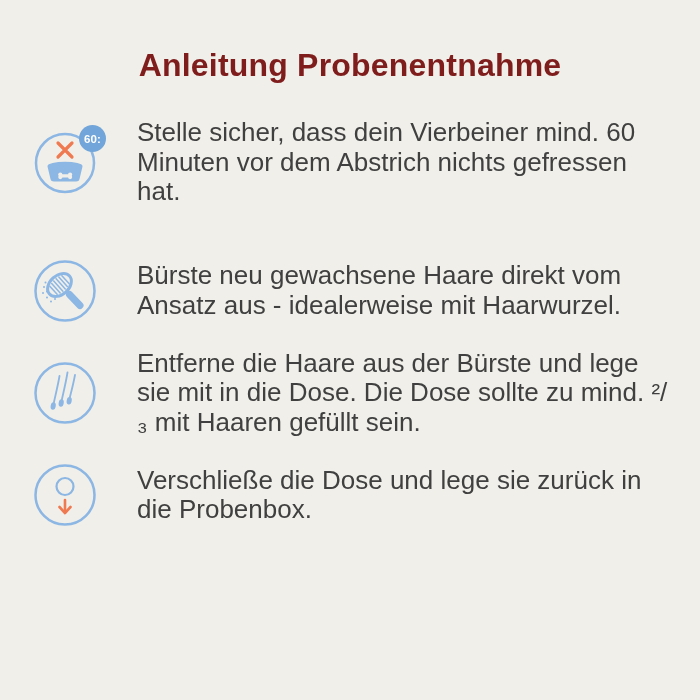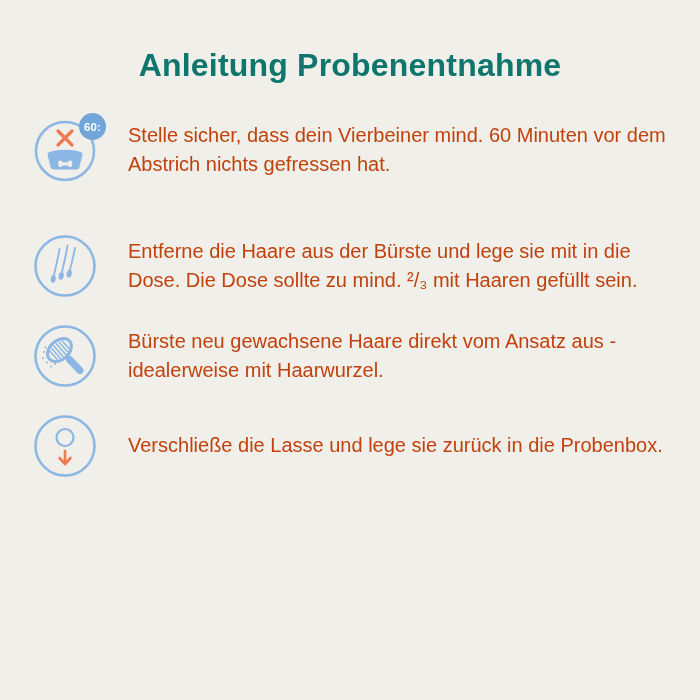--- a/index.html
+++ b/index.html
@@ -9,56 +9,56 @@
     font-family:"Liberation Sans", sans-serif;
     overflow:hidden;
   }
   .page { width:700px; height:700px; }
   .title {
     padding-top:46px;
     text-align:center;
     font-size:32px;
     line-height:38px;
     font-weight:bold;
-    color:#0f766e;
+    color:#7f1d1d;
     letter-spacing:0.2px;
   }
   .steps {
     margin-top:34px;
     padding-left:33px;
     padding-right:30px;
     display:flex;
     flex-direction:column;
     gap:26px;
   }
   .step { display:flex; align-items:center; }
   .icon-wrap {
     position:relative;
     width:64px; height:64px;
     flex:none;
-    margin-right:31px;
+    margin-right:40px;
   }
   .icon-wrap svg { display:block; width:64px; height:64px; }
   .badge {
     position:absolute;
     top:-5px; right:-9px;
     width:27px; height:27px;
     border-radius:50%;
     background:#72a5d9;
     color:#ffffff;
     font-size:11.5px;
     font-weight:bold;
     display:flex; align-items:center; justify-content:center;
     letter-spacing:0.2px;
   }
   .step-text {
     width:540px;
-    font-size:20px;
+    font-size:26px;
     line-height:29.5px;
-    color:#c2410c;
+    color:#404040;
   }
 </style>
 </head>
 <body>
 
 <div class="page">
 
   <h1 class="title">Anleitung Probenentnahme</h1>
 
   <div class="steps">
@@ -81,35 +81,20 @@
       <div class="step-text">Stelle sicher, dass dein Vierbeiner mind. 60 Minuten vor dem Abstrich nichts gefressen hat.</div>
     </div>
 
     <div class="step">
     </div>
 
     <div class="step">
       <div class="icon-wrap">
         <svg viewBox="0 0 64 64">
           <circle cx="32" cy="32" r="29.5" fill="none" stroke="#8cb6e4" stroke-width="2.5"></circle>
-          <path d="M26.5,15 C25,24 22.5,34 20.8,42" fill="none" stroke="#8cb6e4" stroke-width="1.8" stroke-linecap="round"></path>
-          <ellipse cx="20.2" cy="45" rx="2.5" ry="3.8" fill="#8cb6e4" transform="rotate(11 20.2 45)"></ellipse>
-          <path d="M34.5,11.5 C33,21 30.5,31 28.8,39" fill="none" stroke="#8cb6e4" stroke-width="1.8" stroke-linecap="round"></path>
-          <ellipse cx="28.2" cy="42" rx="2.5" ry="3.8" fill="#8cb6e4" transform="rotate(11 28.2 42)"></ellipse>
-          <path d="M42,14 C40.5,22 38.5,30 36.8,36.5" fill="none" stroke="#8cb6e4" stroke-width="1.8" stroke-linecap="round"></path>
-          <ellipse cx="36.2" cy="39.8" rx="2.5" ry="3.8" fill="#8cb6e4" transform="rotate(11 36.2 39.8)"></ellipse>
-        </svg>
-      </div>
-      <div class="step-text">Entferne die Haare aus der Bürste und lege sie mit in die Dose. Die Dose sollte zu mind. ²/₃ mit Haaren gefüllt sein.</div>
-    </div>
-
-    <div class="step">
-      <div class="icon-wrap">
-        <svg viewBox="0 0 64 64">
-          <circle cx="32" cy="32" r="29.5" fill="none" stroke="#8cb6e4" stroke-width="2.5"></circle>
           <g transform="rotate(-42 26.5 26)">
             <ellipse cx="26.5" cy="26" rx="13.5" ry="9.5" fill="none" stroke="#8cb6e4" stroke-width="3"></ellipse>
             <path d="M18.5,20 L18.5,32 M21.7,19 L21.7,33 M24.9,18.5 L24.9,33.5 M28.1,18.5 L28.1,33.5 M31.3,19 L31.3,33 M34.5,20 L34.5,32" stroke="#8cb6e4" stroke-width="1.5"></path>
           </g>
           <line x1="36.5" y1="35.5" x2="47" y2="46.5" stroke="#8cb6e4" stroke-width="7" stroke-linecap="round"></line>
           <circle cx="11" cy="28" r="1" fill="#8cb6e4"></circle>
           <circle cx="14" cy="32.5" r="1" fill="#8cb6e4"></circle>
           <circle cx="18" cy="36.5" r="1" fill="#8cb6e4"></circle>
           <circle cx="22" cy="40" r="1" fill="#8cb6e4"></circle>
           <circle cx="10" cy="34" r="1" fill="#8cb6e4"></circle>
@@ -118,22 +103,37 @@
           <circle cx="12.5" cy="23.5" r="1" fill="#8cb6e4"></circle>
         </svg>
       </div>
       <div class="step-text">Bürste neu gewachsene Haare direkt vom Ansatz aus - idealerweise mit Haarwurzel.</div>
     </div>
 
     <div class="step">
       <div class="icon-wrap">
         <svg viewBox="0 0 64 64">
           <circle cx="32" cy="32" r="29.5" fill="none" stroke="#8cb6e4" stroke-width="2.5"></circle>
+          <path d="M26.5,15 C25,24 22.5,34 20.8,42" fill="none" stroke="#8cb6e4" stroke-width="1.8" stroke-linecap="round"></path>
+          <ellipse cx="20.2" cy="45" rx="2.5" ry="3.8" fill="#8cb6e4" transform="rotate(11 20.2 45)"></ellipse>
+          <path d="M34.5,11.5 C33,21 30.5,31 28.8,39" fill="none" stroke="#8cb6e4" stroke-width="1.8" stroke-linecap="round"></path>
+          <ellipse cx="28.2" cy="42" rx="2.5" ry="3.8" fill="#8cb6e4" transform="rotate(11 28.2 42)"></ellipse>
+          <path d="M42,14 C40.5,22 38.5,30 36.8,36.5" fill="none" stroke="#8cb6e4" stroke-width="1.8" stroke-linecap="round"></path>
+          <ellipse cx="36.2" cy="39.8" rx="2.5" ry="3.8" fill="#8cb6e4" transform="rotate(11 36.2 39.8)"></ellipse>
+        </svg>
+      </div>
+      <div class="step-text">Entferne die Haare aus der Bürste und lege sie mit in die Dose. Die Dose sollte zu mind. ²/₃ mit Haaren gefüllt sein.</div>
+    </div>
+
+    <div class="step">
+      <div class="icon-wrap">
+        <svg viewBox="0 0 64 64">
+          <circle cx="32" cy="32" r="29.5" fill="none" stroke="#8cb6e4" stroke-width="2.5"></circle>
           <circle cx="32" cy="23.5" r="8.5" fill="none" stroke="#8cb6e4" stroke-width="2.2"></circle>
           <line x1="32" y1="37" x2="32" y2="49" stroke="#ef7950" stroke-width="2.6" stroke-linecap="round"></line>
           <path d="M26.5,44 L32,50 L37.5,44" fill="none" stroke="#ef7950" stroke-width="2.6" stroke-linecap="round" stroke-linejoin="round"></path>
         </svg>
       </div>
-      <div class="step-text">Verschließe die Lasse und lege sie zurück in die Probenbox.</div>
+      <div class="step-text">Verschließe die Dose und lege sie zurück in die Probenbox.</div>
     </div>
 
   </div>
 </div>
 
 </body></html>

